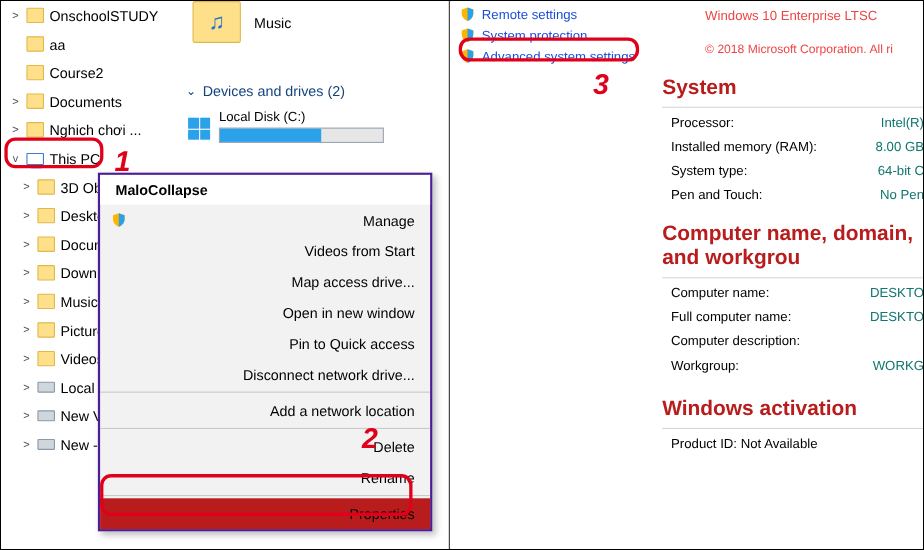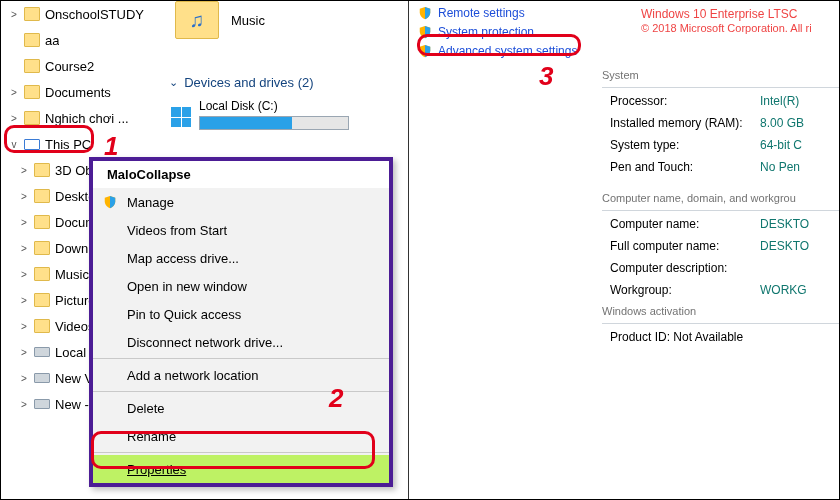--- a/index.html
+++ b/index.html
@@ -30,44 +30,44 @@
   .section-h { position:absolute; left:10px; top:74px; color:#14447e; font-size:13px; display:flex; align-items:center; gap:6px;}
   .section-h .vchev{ color:#14447e; font-size:11px;}
   .drive { position:absolute; left:40px; top:98px; width:190px;}
   .drive-title{ font-size:12px; margin-bottom:3px;}
   .drive-bar{ width:150px;height:14px;background:#e6e6e6;border:1px solid #9aa6b2;}
   .drive-used{ width:92px;height:100%;background:#2aa1e8;}
   .win-ico{ position:absolute; left:12px; top:106px; width:20px;height:20px; display:grid; grid-template-columns:1fr 1fr; gap:1px;}
   .win-ico span{ background:#2aa1e8;}
 
   
-  .ctxmenu { position:absolute; left:88px; top:156px; width:304px; background:#f2f2f2; border:4px solid #4c1d95; box-shadow:3px 3px 6px rgba(0,0,0,.25); }
+  .ctxmenu { position:absolute; left:88px; top:156px; width:304px; background:#f2f2f2; border:2px solid #4c1d95; box-shadow:3px 3px 6px rgba(0,0,0,.25); }
   .ctx-head{ padding:6px 10px 6px 14px; font-weight:700; font-size:13px; background:#fff;}
   .ctx-sep { height:1px; background:#c9c9c9; margin:2px 0;}
-  .ctx-item{ display:flex; align-items:center; height:28px; padding:0 14px 0 34px; position:relative; font-size:13px;}
+  .ctx-item{ display:flex; align-items:center; height:28px; padding:0 14px 0 34px; position:relative; font-size:13px;justify-content:flex-end;}
   .ctx-item .mico{ position:absolute; left:8px; width:18px; text-align:center;}
-  .ctx-item.hover{ background:#bef264;text-decoration:underline; }
+  .ctx-item.hover{ background:#b91c1c; }
   #hl2 { left:90px; top:430px; width:284px; height:38px; }
   #num2{ left:328px; top:382px; }
 
   
   .cp-links{ position:absolute; left:8px; top:2px; }
   .cp-link{ display:flex; align-items:center; gap:6px; height:19px; color:#1d4ed8; font-size:12px;}
   .shield{ width:14px;height:14px; display:inline-block;}
   .shield svg{width:14px;height:14px;}
   #hl3 { left:416px; top:33px; width:164px; height:22px; }
   #num3{ left:538px; top:60px; }
 
   .sys-head{ position:absolute; right:0; top:6px; width:200px; text-align:left; font-size:12px; color:#ef4444;}
   .sys-head .l1{ font-size:12px;}
-  .sys-head .l2{ font-size:11px; margin-top:1px;}
+  .sys-head .l2{ font-size:11px; margin-top:18px;}
 
   .info-col{ position:absolute; left:200px; top:64px; width:230px;}
-  .info-h{ color:#737373; font-size:11px; margin:4px 0 6px -8px;}
-  .info-row{ display:flex; height:22px; font-size:12px; white-space:nowrap; overflow:hidden;}
+  .info-h{ color:#b91c1c; font-size:19px; margin:4px 0 6px -8px;font-weight:bold;}
+  .info-row{ display:flex; height:22px; font-size:12px; white-space:nowrap; overflow:hidden;justify-content:space-between;}
   .info-row .k{ width:150px; color:#000;}
   .info-row .v{ color:#0f766e;}
   .divline{ height:1px;background:#d0d6dc;margin:2px 0 6px -8px;}
 </style>
 </head>
 <body>
 
 <div class="pane-left">
   <div class="navtree">
     <div class="item">
@@ -318,21 +318,21 @@
       </div>
     <div class="info-row">
         <span class="k">Computer description:</span>
         <span class="v"></span>
       </div>
     <div class="info-row">
         <span class="k">Workgroup:</span>
         <span class="v">WORKG</span>
       </div>
 
-    <div class="info-h" style="margin-top:0">Windows activation</div>
+    <div class="info-h" style="margin-top:14px">Windows activation</div>
     <div class="divline"></div>
     <div class="info-row">
         <span class="k" style="width:auto">Product ID:  Not Available</span>
       </div>
   </div>
 </div>
 
 <div id="hl3" class="hl-box"></div>
 <div id="num3" class="num">3</div>
 

